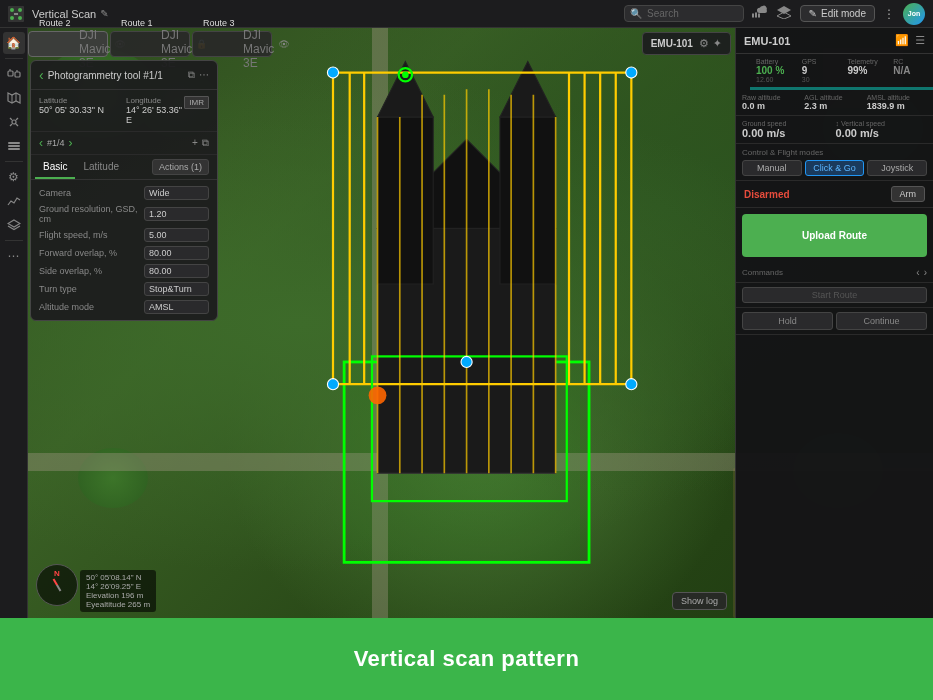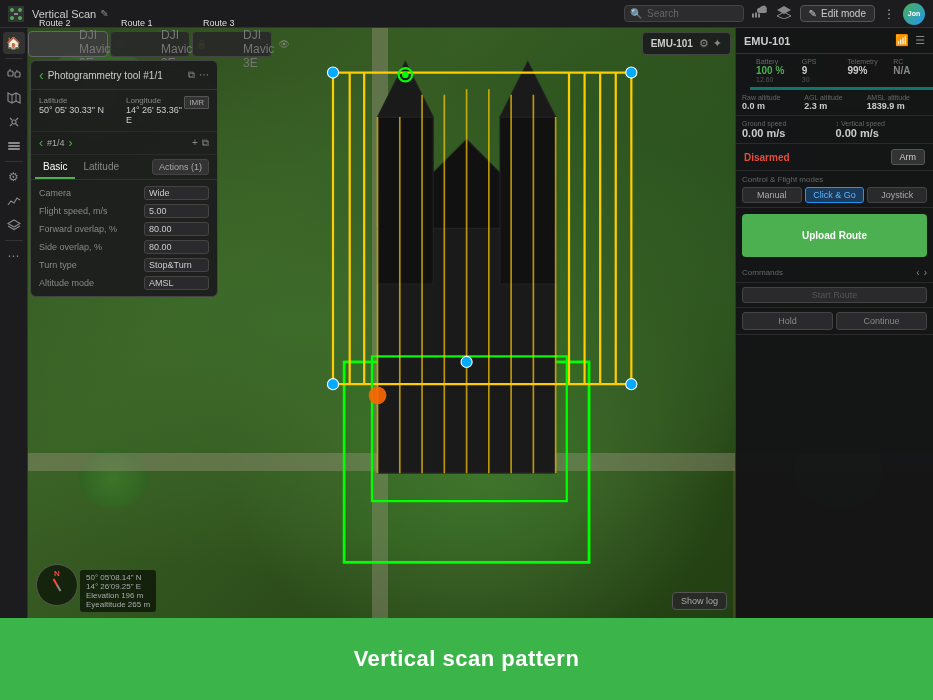--- a/index.html
+++ b/index.html
@@ -543,20 +543,24 @@
   </div>
 
   <div id="panel-form">
     <div class="form-row">
       <span class="form-label">Camera</span>
       <select class="form-select">
         <option>Wide</option>
       </select>
     </div>
     <div class="form-row">
+      <span class="form-label">Ground resolution, GSD, cm</span>
+      <input class="form-input" type="text" value="1.20" style="">
+    </div>
+    <div class="form-row">
       <span class="form-label">Flight speed, m/s</span>
       <input class="form-input" type="text" value="5.00" style="">
     </div>
     <div class="form-row">
       <span class="form-label">Forward overlap, %</span>
       <input class="form-input" type="text" value="80.00" style="">
     </div>
     <div class="form-row">
       <span class="form-label">Side overlap, %</span>
       <input class="form-input" type="text" value="80.00" style="">
@@ -636,34 +640,34 @@
     </div>
     <div class="stat-block">
       <span class="stat-label" style="display:flex;align-items:center;gap:2px;">
         <span>↕</span>
         <span>Vertical speed</span>
       </span>
       <span class="stat-value" style="font-size:11px;">0.00 m/s</span>
     </div>
   </div>
 
-  <div id="rp-disarm">
-    <span class="disarm-label">Disarmed</span>
-    <button class="arm-btn">Arm</button>
-  </div>
-
   <div id="rp-modes">
     <span style="font-size:8px;color:#666;">Control &amp; Flight modes</span>
     <div id="rp-mode-btns">
       <button class="mode-btn">Manual</button>
       <button class="mode-btn active">Click &amp; Go</button>
       <button class="mode-btn">Joystick</button>
     </div>
   </div>
 
+  <div id="rp-disarm">
+    <span class="disarm-label">Disarmed</span>
+    <button class="arm-btn">Arm</button>
+  </div>
+
   <button class="upload-btn">Upload Route</button>
 
   <div id="rp-commands">
     <span class="cmd-label">Commands</span>
     <span class="cmd-icon">‹</span>
     <span class="cmd-icon">›</span>
   </div>
 
   <div id="rp-route-btns">
     <button class="route-ctrl-btn start">Start Route</button>

